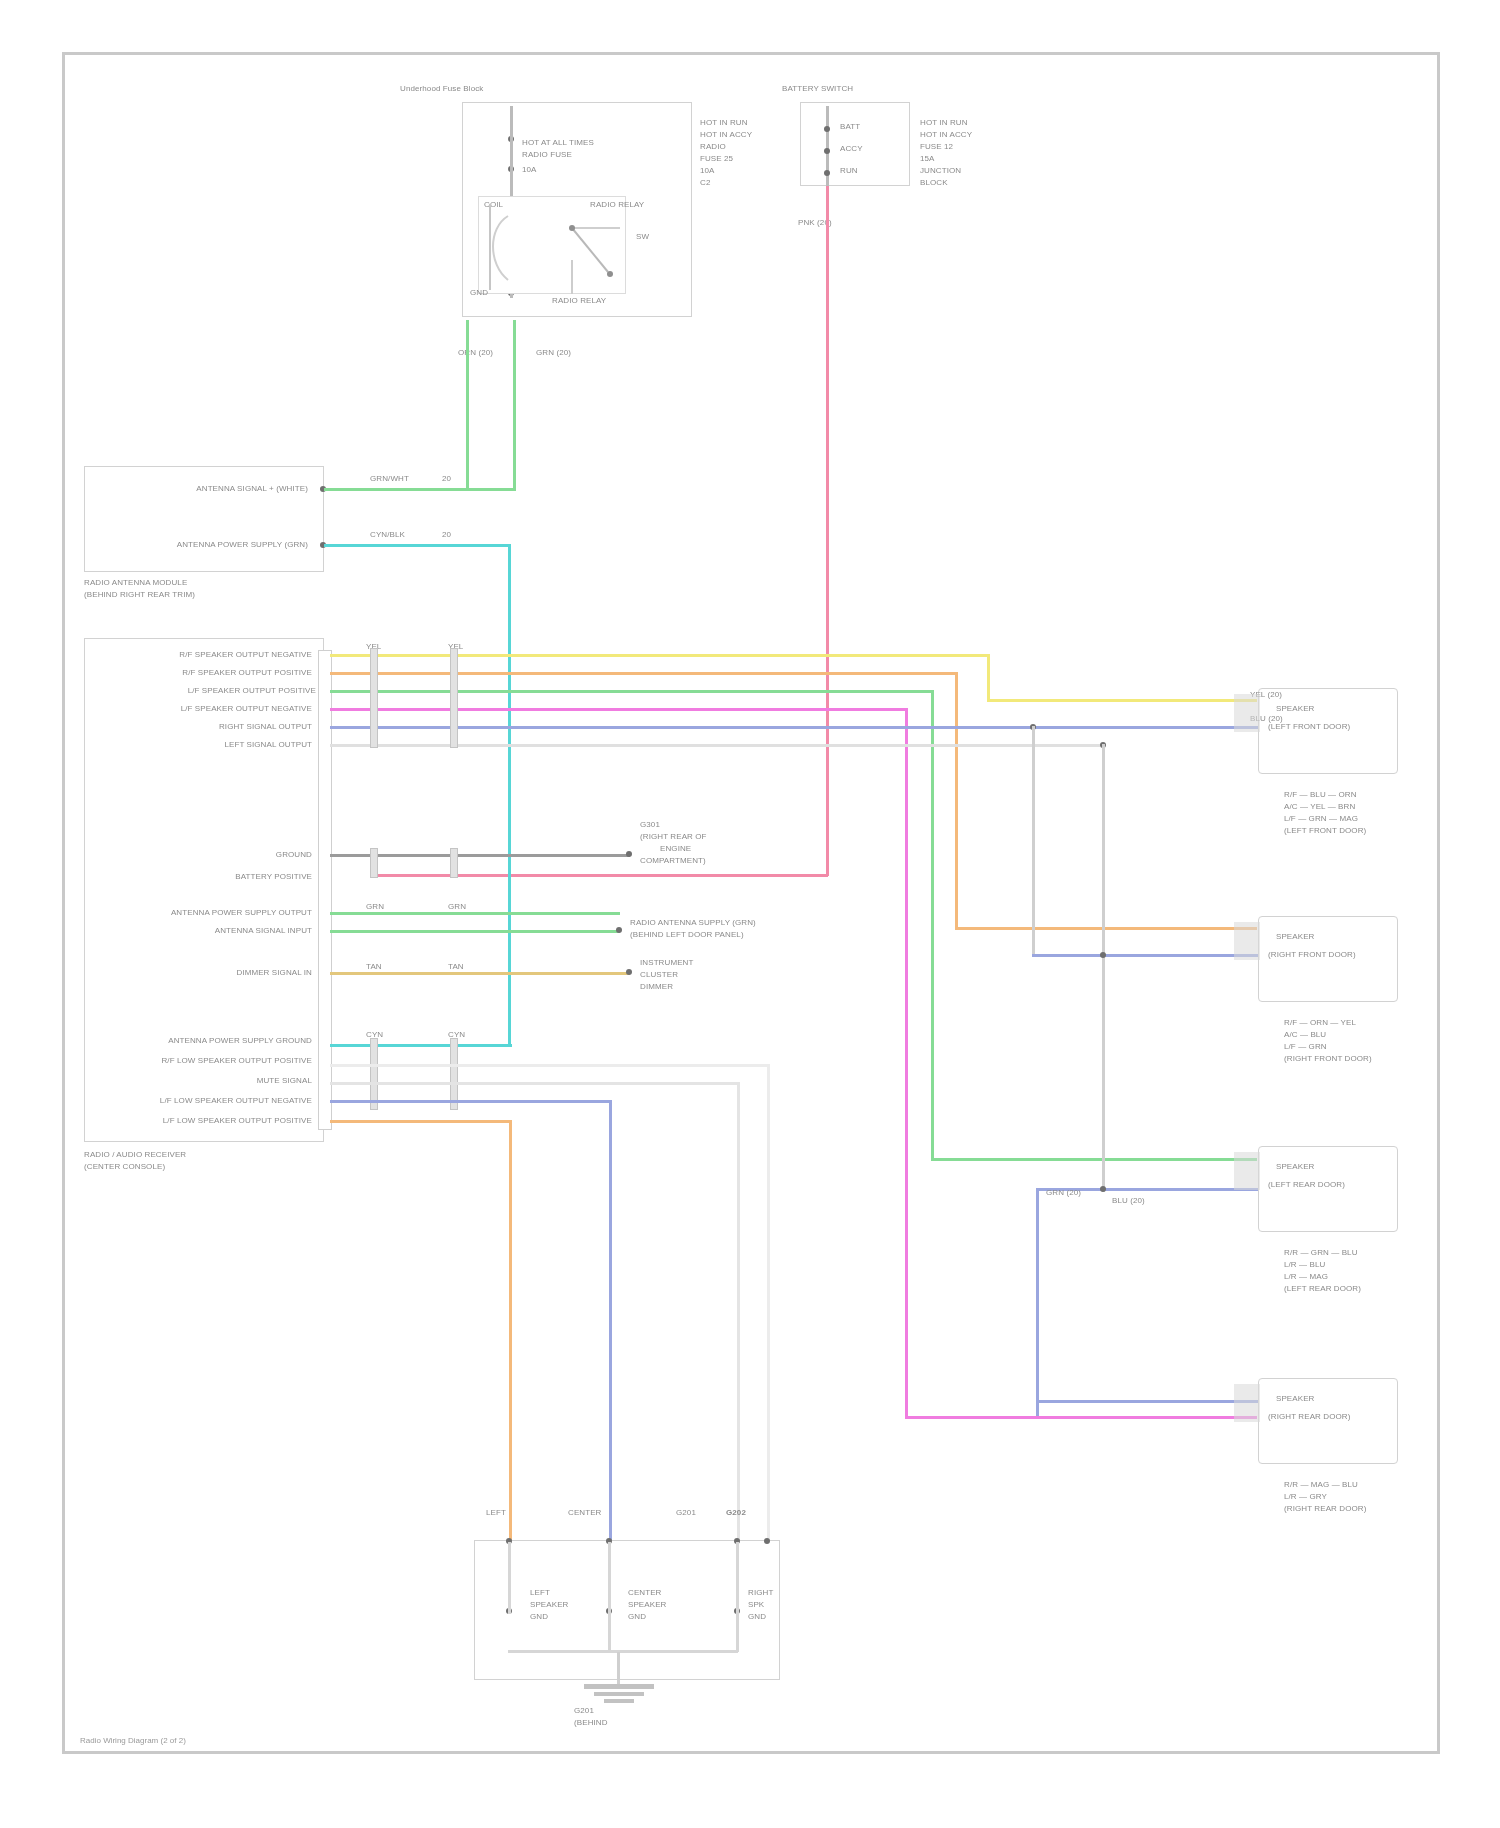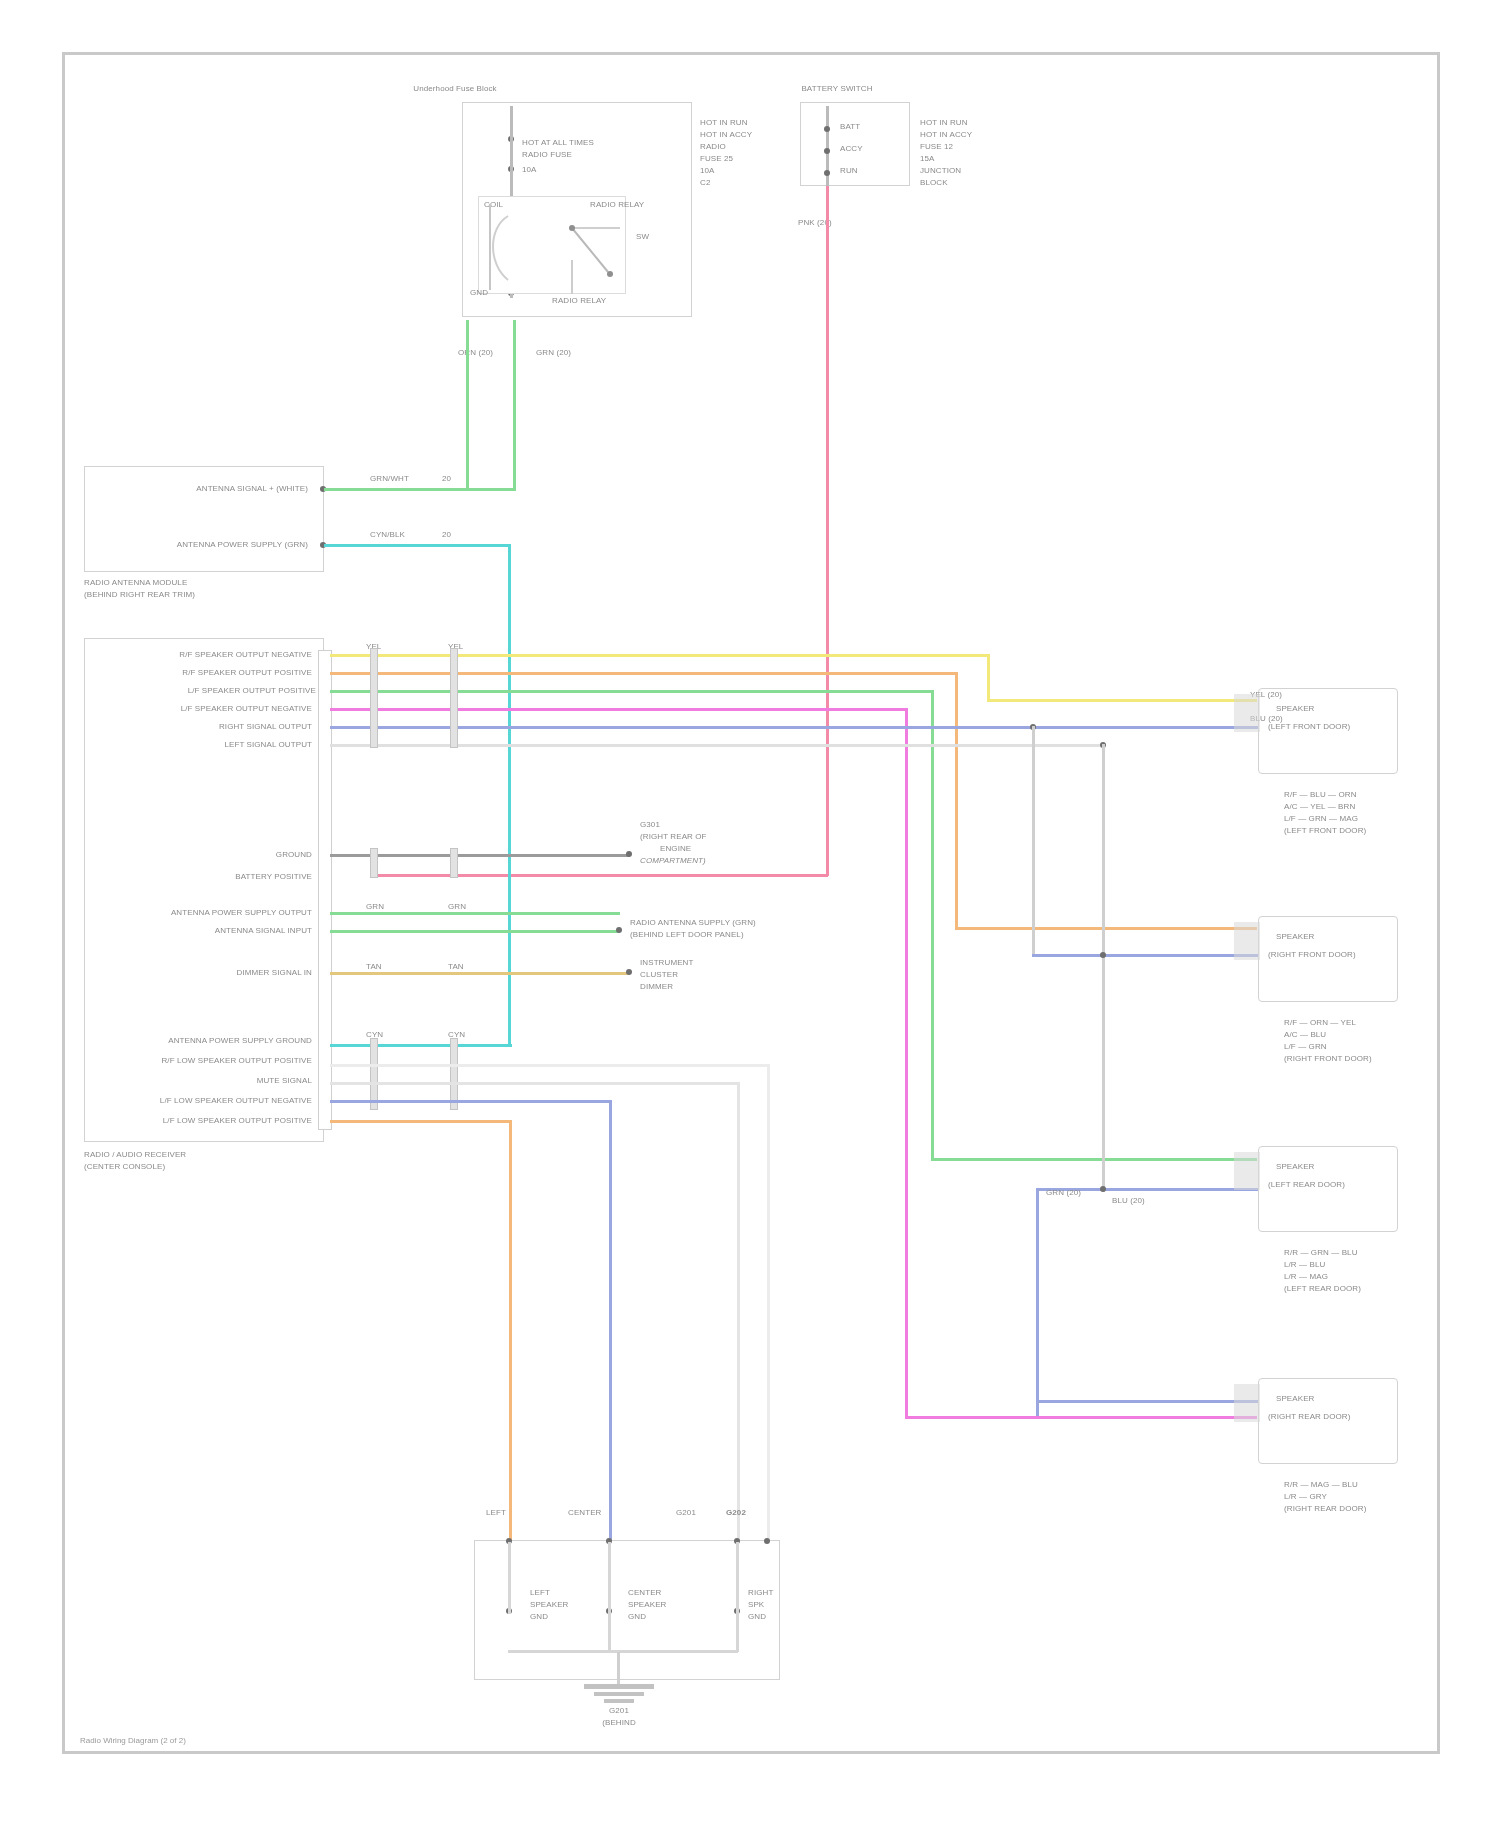--- a/index.html
+++ b/index.html
@@ -3,21 +3,21 @@
 <meta charset="utf-8">
 <title>Wiring Diagram</title>
 <style>
   html,body{margin:0;padding:0;background:#ffffff;}
   body{font-family:"Liberation Sans", sans-serif;}
   #sheet{position:relative;width:1500px;height:1828px;background:#ffffff;overflow:hidden;}
   #frame{position:absolute;left:62px;top:52px;width:1378px;height:1702px;border:3px solid #c9c9c9;box-sizing:border-box;background:#fff;}
   .blk{position:absolute;border:1.5px solid #d2d2d2;background:#fff;box-sizing:border-box;}
   .lbl{position:absolute;color:#8a8a8a;font-size:8px;line-height:10px;white-space:nowrap;letter-spacing:.1px;}
   .lbl.r{text-align:right;}
-  .lbl.c{text-align:center;}
+  .lbl.c{text-align:left;}
   .wire{position:absolute;background:#bbb;}
   .h{height:3px;}
   .v{width:3px;}
   .dot{position:absolute;width:6px;height:6px;border-radius:50%;background:#6f6f6f;}
   .cap{position:absolute;color:#9a9a9a;font-size:8px;line-height:10px;}
   .conn{position:absolute;background:#d8d8d8;}
   .spk{position:absolute;border:1.5px solid #d2d2d2;border-radius:4px;background:#fff;box-sizing:border-box;}
   .gndbar{position:absolute;background:#c2c2c2;}
   .pinstrip{position:absolute;border:1px solid #cfcfcf;background:#fff;box-sizing:border-box;}
   .splice{position:absolute;width:8px;height:14px;background:#e2e2e2;border:1px solid #c4c4c4;box-sizing:border-box;}
@@ -165,21 +165,21 @@
   <div class="lbl r" style="left:140px;top:850px;width:172px;">GROUND</div>
   <div class="lbl r" style="left:140px;top:872px;width:172px;">BATTERY POSITIVE</div>
   <div class="wire h" style="left:330px;top:854px;width:300px;background:#9b9b9b;"></div>
   <div class="dot" style="left:626px;top:851px;"></div>
   <div class="splice" style="left:370px;top:848px;height:30px;"></div>
   <div class="splice" style="left:450px;top:848px;height:30px;"></div>
 
   <div class="lbl" style="left:640px;top:820px;">G301</div>
   <div class="lbl" style="left:640px;top:832px;">(RIGHT REAR OF</div>
   <div class="lbl" style="left:640px;top:844px;padding-left:20px;">ENGINE</div>
-  <div class="lbl" style="left:640px;top:856px;font-style:italic;">COMPARTMENT)</div>
+  <div class="lbl" style="left:640px;top:856px;">COMPARTMENT)</div>
 
   <div class="lbl r" style="left:120px;top:908px;width:192px;">ANTENNA POWER SUPPLY OUTPUT</div>
   <div class="lbl r" style="left:120px;top:926px;width:192px;">ANTENNA SIGNAL INPUT</div>
   <div class="wire h" style="left:330px;top:912px;width:290px;background:#86dc95;"></div>
   <div class="wire h" style="left:330px;top:930px;width:290px;background:#86dc95;"></div>
   <div class="dot" style="left:616px;top:927px;"></div>
   <div class="lbl" style="left:630px;top:918px;">RADIO ANTENNA SUPPLY (GRN)</div>
   <div class="lbl" style="left:630px;top:930px;">(BEHIND LEFT DOOR PANEL)</div>
   <div class="lbl" style="left:366px;top:902px;">GRN</div>
   <div class="lbl" style="left:448px;top:902px;">GRN</div>

